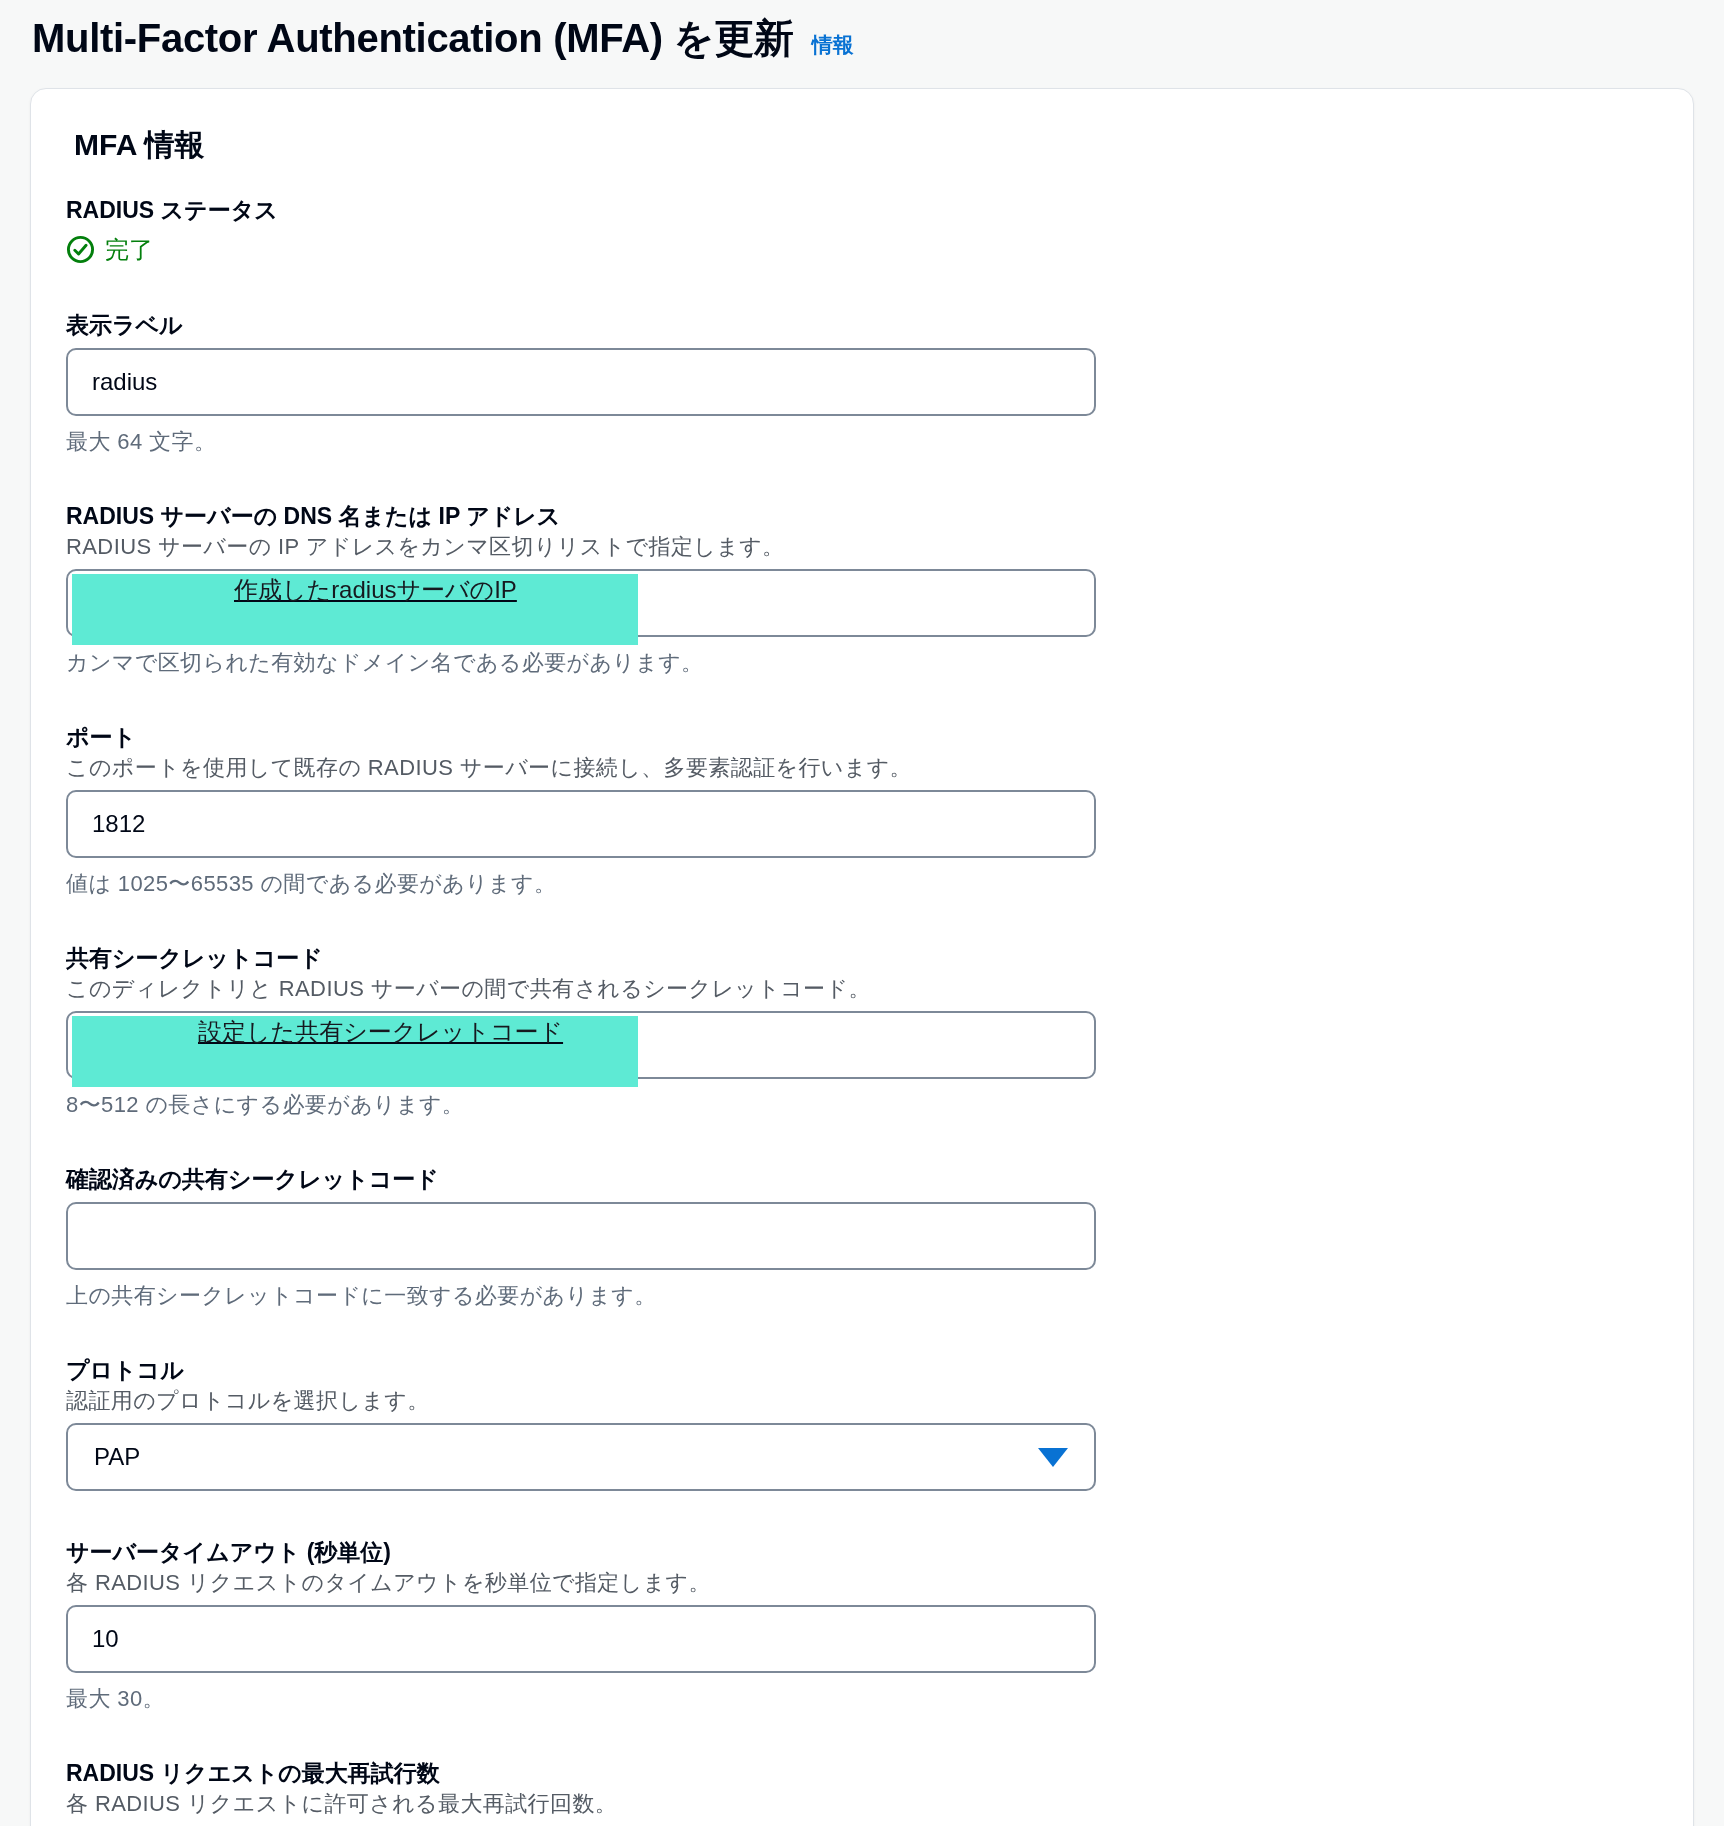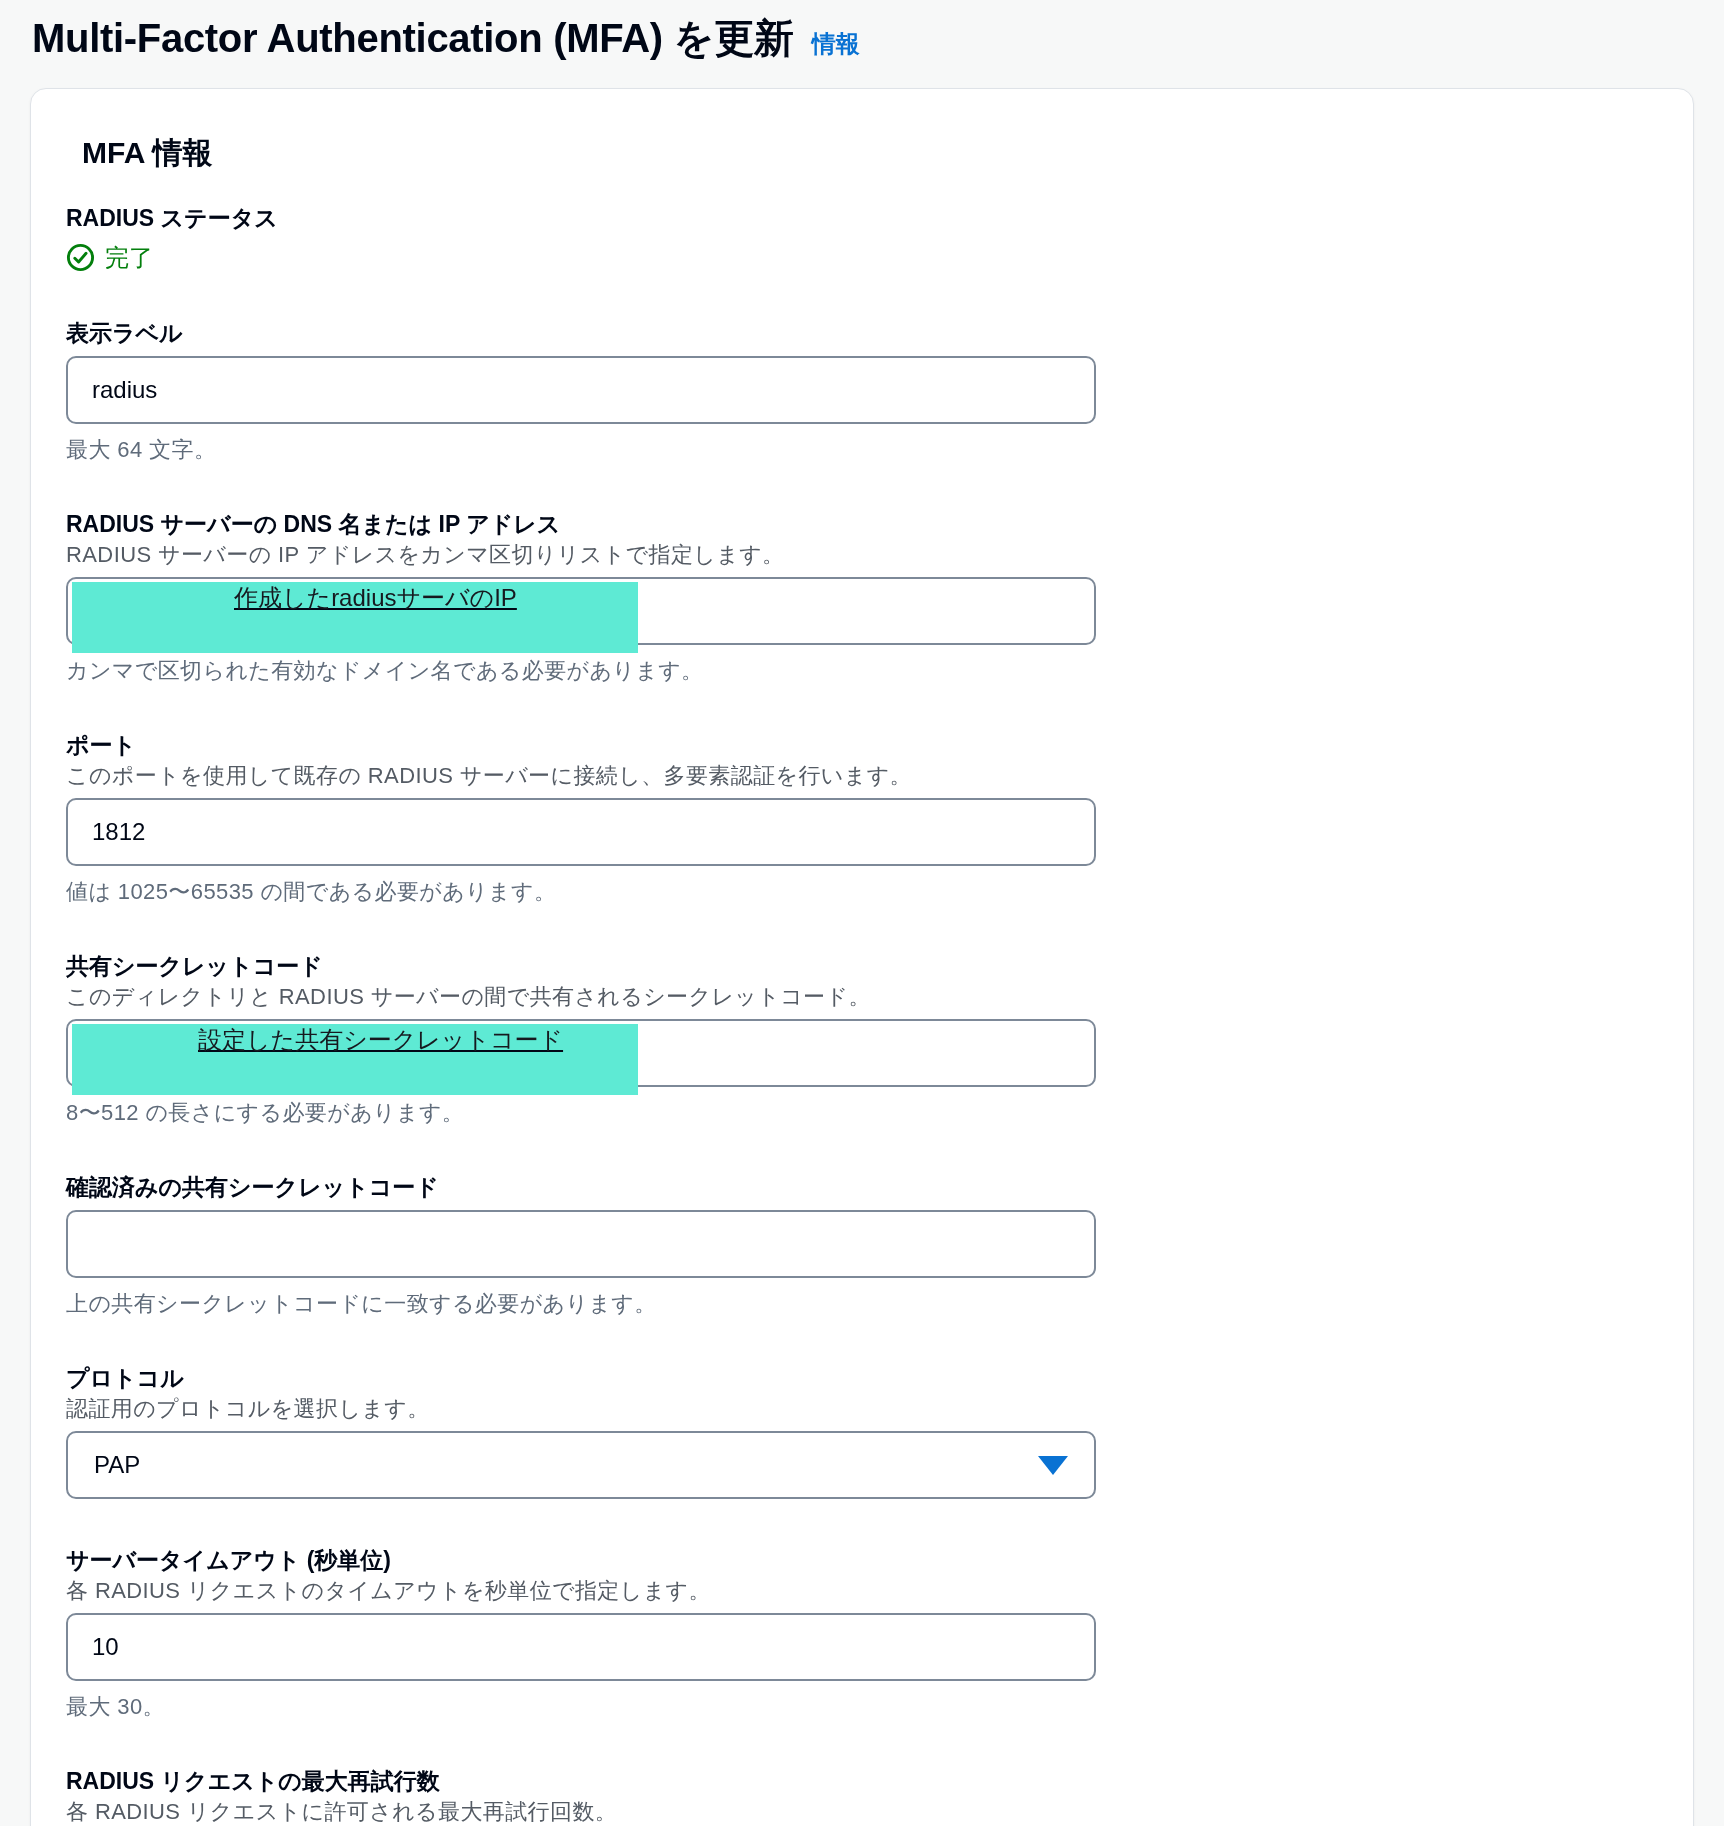--- a/index.html
+++ b/index.html
@@ -19,38 +19,38 @@
   .page-title {
     margin: 0;
     font-size: 40px;
     font-weight: 700;
     letter-spacing: -0.3px;
     line-height: 52px;
     color: #000716;
   }
   .info-link {
     color: #0972d3;
-    font-size: 24px;
+    font-size: 21px;
     font-weight: 700;
     text-decoration: none;
     cursor: pointer;
   }
 
   
   .card {
     margin-top: 24px;
     background: #ffffff;
     border: 1px solid #dfe3e8;
     border-radius: 16px;
     padding: 28px 35px 40px 35px;
     min-height: 1700px;
     box-shadow: 0 1px 3px rgba(0, 28, 36, 0.05);
   }
   .panel-heading {
-    margin: 16px;
+    margin: 8px;
     font-size: 30px;
     font-weight: 700;
     line-height: 40px;
     color: #000716;
   }
 
   
   .status-group { margin-top: 30px; }
   .status-row { display: flex; align-items: flex-end; gap: 10px; margin-top: 10px; }
   .status-icon { width: 29px; height: 29px; display: block; }

